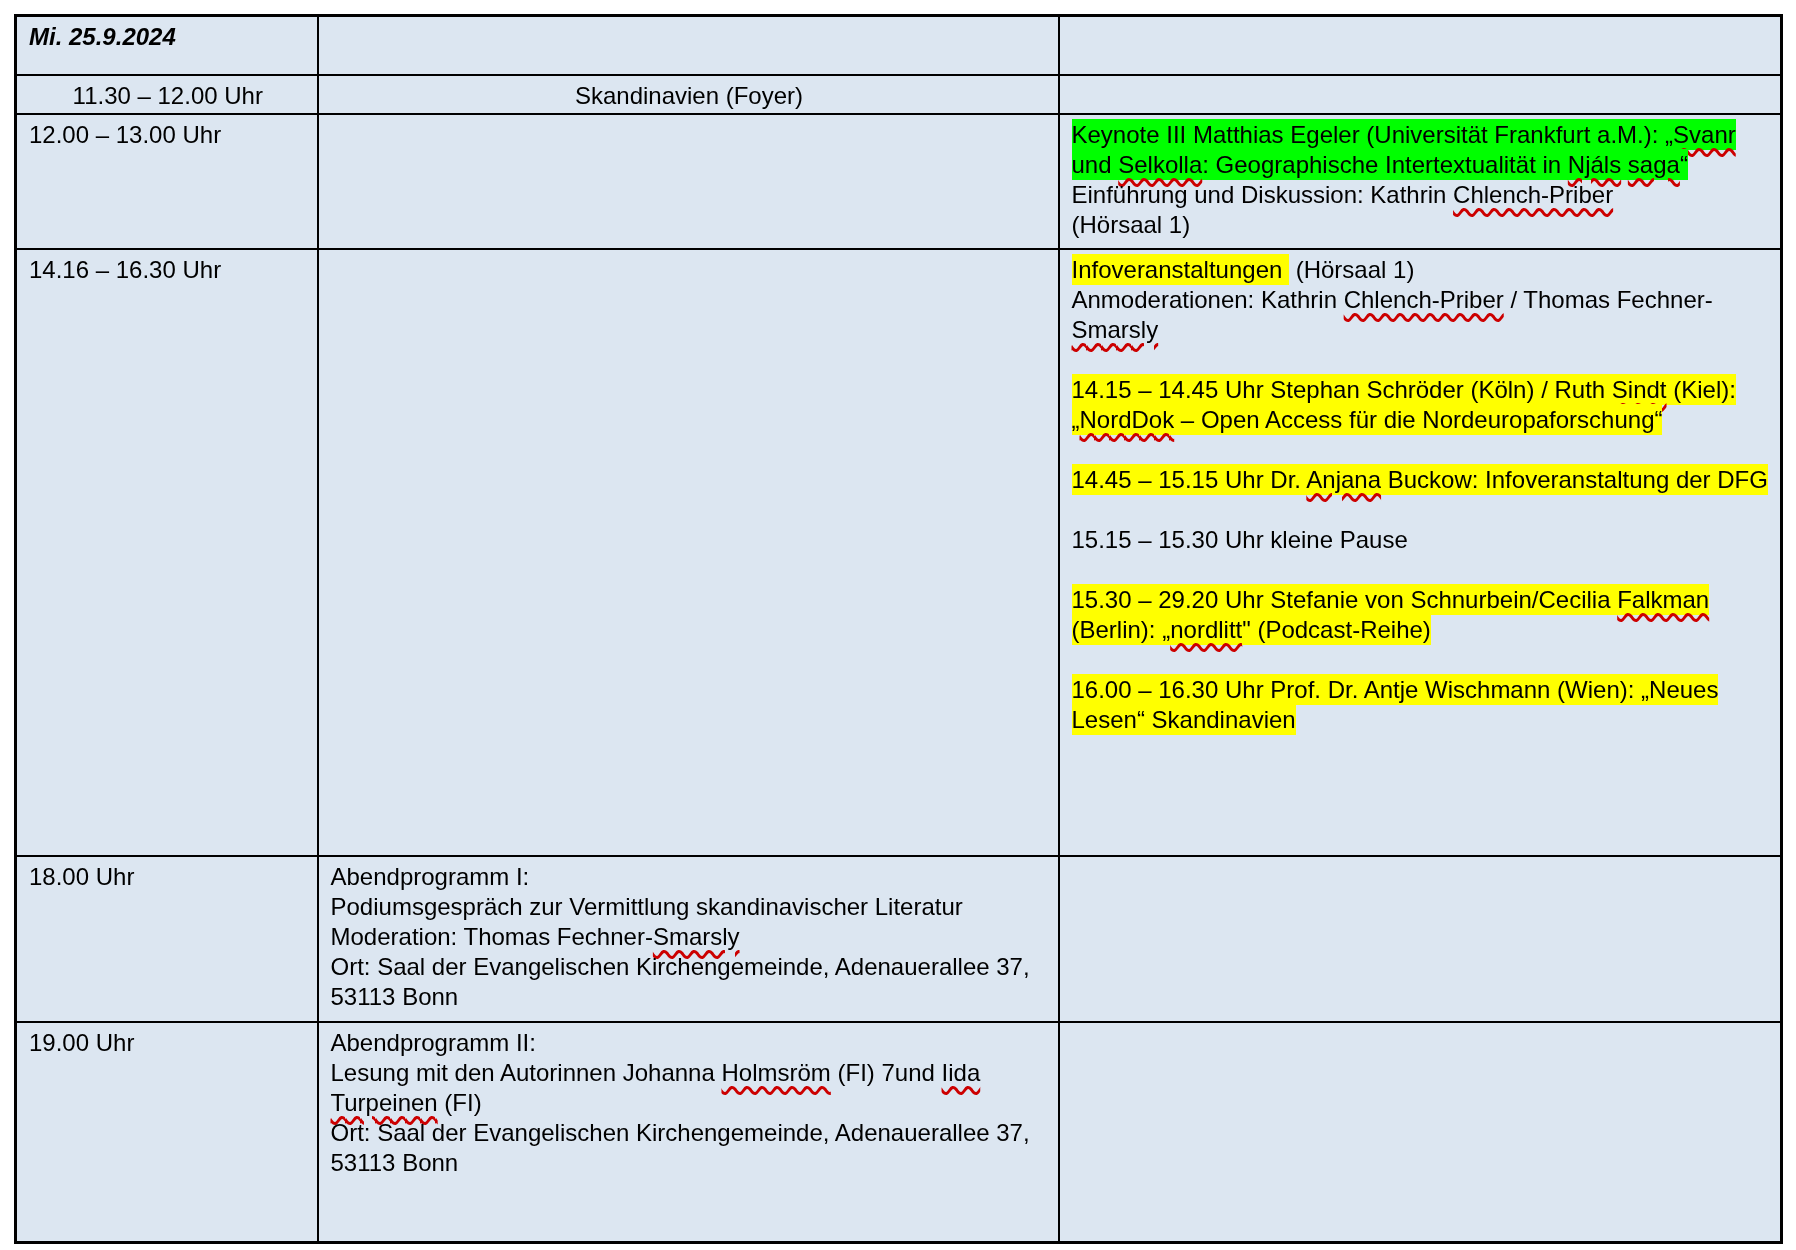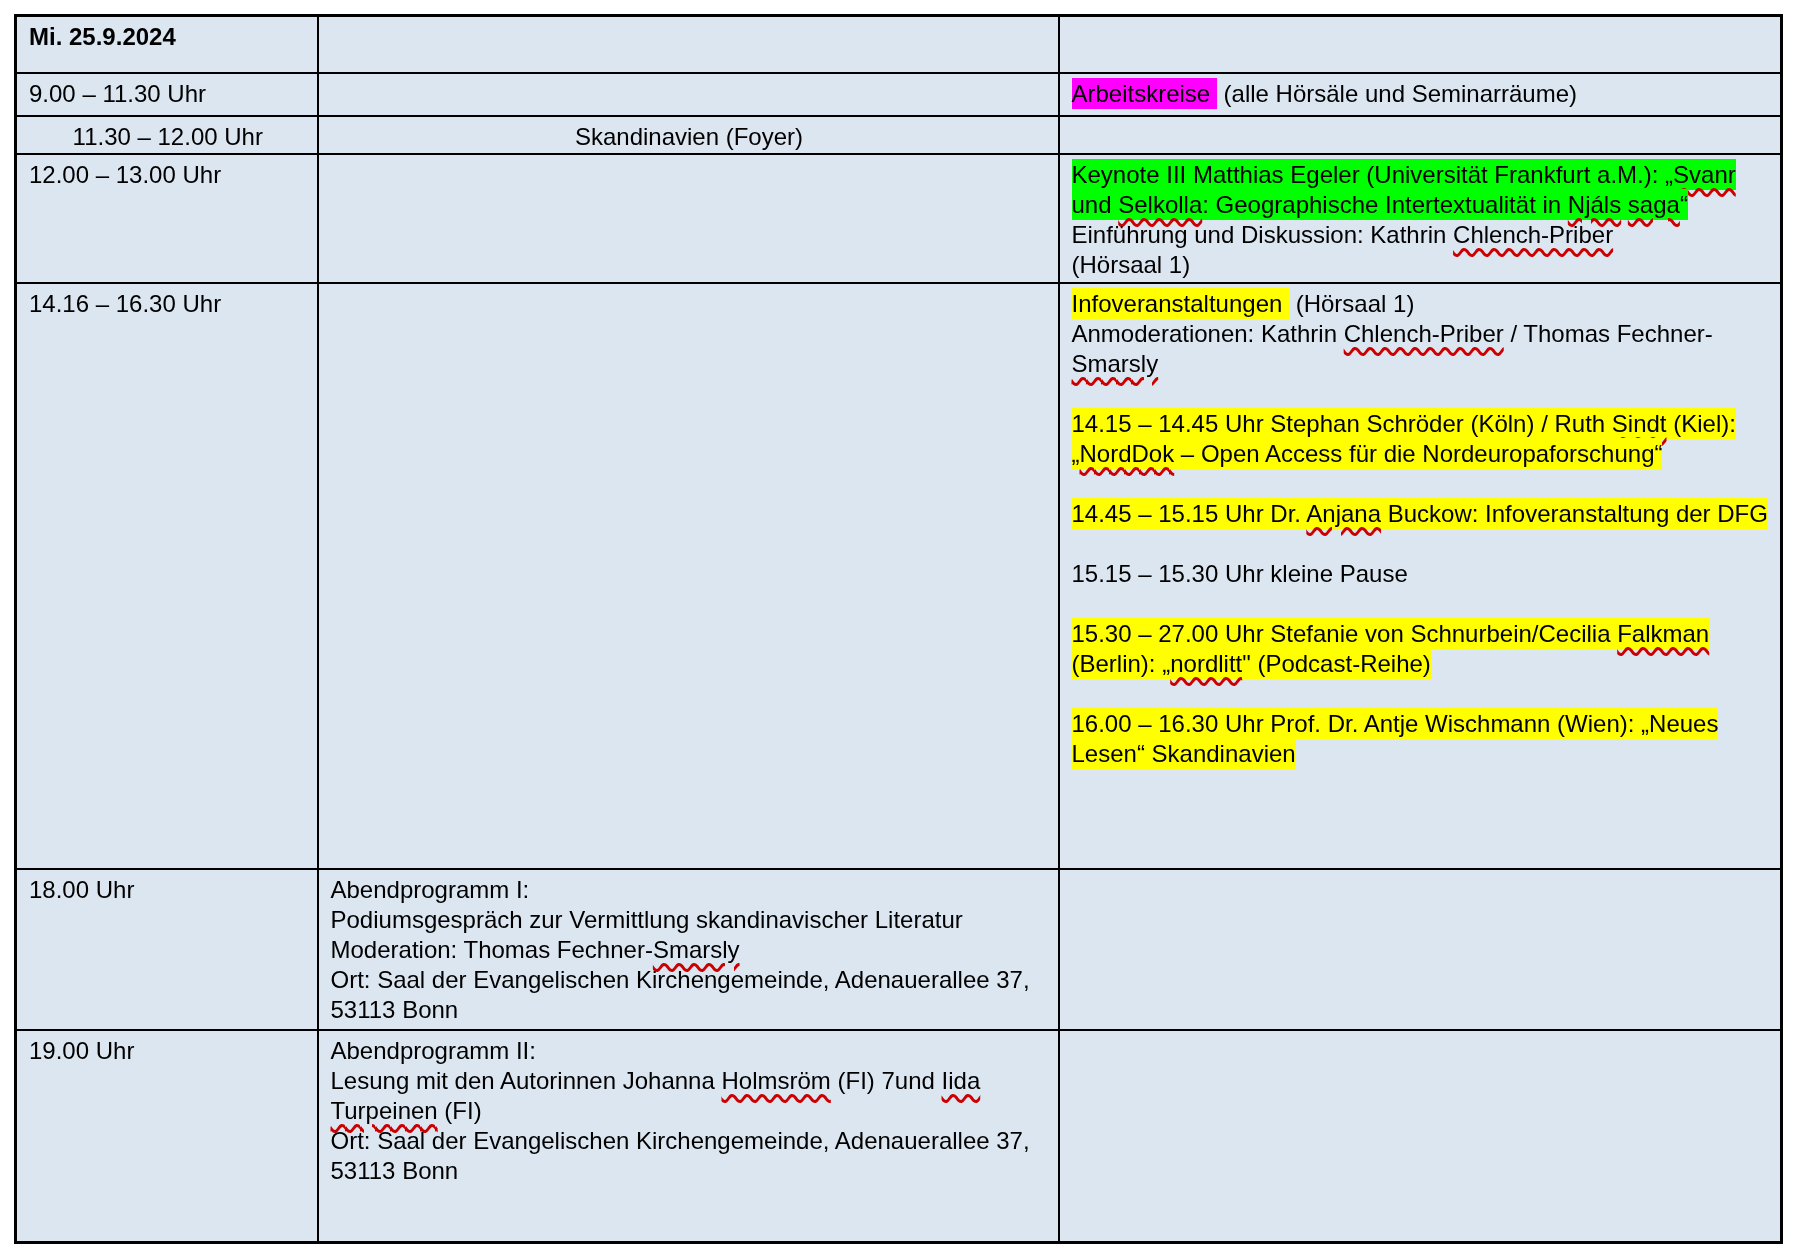--- a/index.html
+++ b/index.html
@@ -55,35 +55,26 @@
 </head>
 <body>
 
 <table class="schedule">
   <colgroup>
     <col style="width: 302px;">
     <col style="width: 741px;">
     <col style="width: 723px;">
   </colgroup>
   <tbody>
-      <tr style="height: 56px;">
+      <tr style="height: 56px; font-style: italic;">
         <td class="date-cell">
           <div class="para"><span>Mi. 25.9.2024</span></div>
         </td>
         <td></td>
         <td></td>
-      </tr>
-      <tr style="height: 42px;">
-        <td>
-          <div class="para"><span>9.00 – 11.30 Uhr</span></div>
-        </td>
-        <td></td>
-        <td>
-          <div class="para"><span class="hl-magenta">Arbeitskreise&nbsp;</span><span>&nbsp;(alle Hörsäle und Seminarräume)</span></div>
-        </td>
       </tr>
       <tr style="height: 37px; text-align: center;">
         <td>
           <div class="para"><span>11.30 – 12.00 Uhr</span></div>
         </td>
         <td>
           <div class="para"><span>Skandinavien (Foyer)</span></div>
         </td>
         <td></td>
       </tr>
@@ -106,21 +97,21 @@
         <td>
           <div class="para"><span class="hl-yellow">Infoveranstaltungen&nbsp;</span><span>&nbsp;(Hörsaal 1)</span></div>
           <div class="para"><span>Anmoderationen: Kathrin </span><span class="sp">Chlench-Priber</span><span> / Thomas Fechner-</span><span class="sp">Smarsly</span></div>
           <div class="para">&nbsp;</div>
           <div class="para"><span class="hl-yellow">14.15 – 14.45 Uhr Stephan Schröder (Köln) / Ruth </span><span class="hl-yellow sp">Sindt</span><span class="hl-yellow"> (Kiel): </span><span class="hl-yellow">„</span><span class="hl-yellow sp">NordDok</span><span class="hl-yellow"> – Open Access für die Nordeuropaforschung“</span></div>
           <div class="para">&nbsp;</div>
           <div class="para"><span class="hl-yellow">14.45 – 15.15 Uhr Dr. </span><span class="hl-yellow sp">Anjana</span><span class="hl-yellow"> Buckow: Infoveranstaltung der DFG</span></div>
           <div class="para">&nbsp;</div>
           <div class="para"><span>15.15 – 15.30 Uhr kleine Pause</span></div>
           <div class="para">&nbsp;</div>
-          <div class="para"><span class="hl-yellow">15.30 – 27.00 Uhr Stefanie von Schnurbein/Cecilia </span><span class="hl-yellow sp">Falkman</span><span class="hl-yellow"> (Berlin): </span><span class="hl-yellow">„</span><span class="hl-yellow sp">nordlitt</span><span class="hl-yellow">" (Podcast-Reihe)</span></div>
+          <div class="para"><span class="hl-yellow">15.30 – 29.20 Uhr Stefanie von Schnurbein/Cecilia </span><span class="hl-yellow sp">Falkman</span><span class="hl-yellow"> (Berlin): </span><span class="hl-yellow">„</span><span class="hl-yellow sp">nordlitt</span><span class="hl-yellow">" (Podcast-Reihe)</span></div>
           <div class="para">&nbsp;</div>
           <div class="para"><span class="hl-yellow">16.00 – 16.30 Uhr Prof. Dr. Antje Wischmann (Wien): „Neues Lesen“ Skandinavien</span></div>
         </td>
       </tr>
       <tr style="height: 148px;">
         <td>
           <div class="para"><span>18.00 Uhr</span></div>
         </td>
         <td>
           <div class="para"><span>Abendprogramm I:</span></div>

